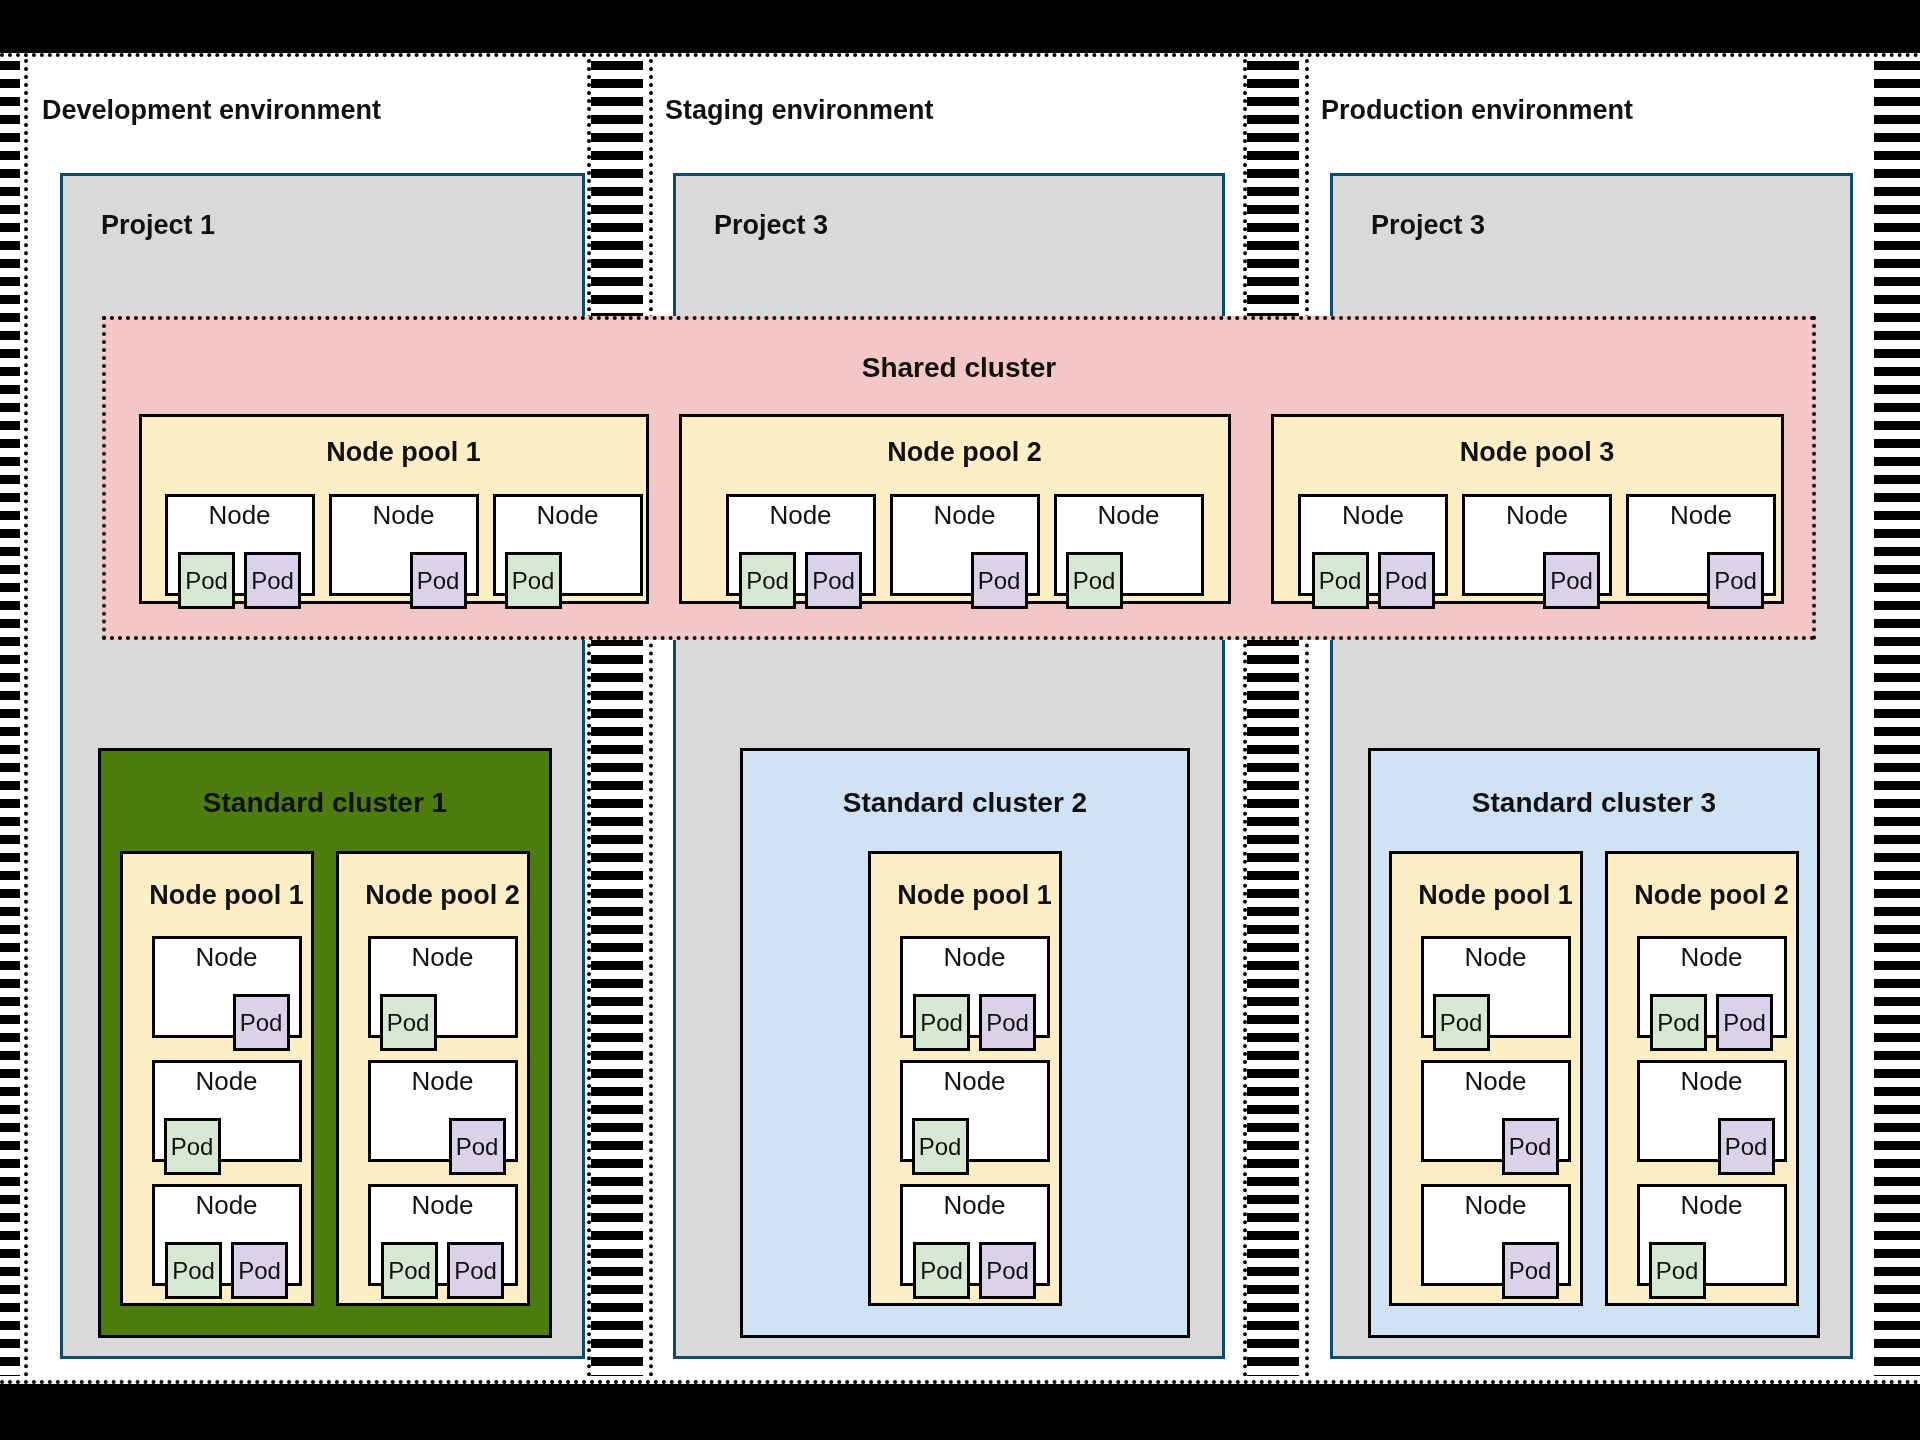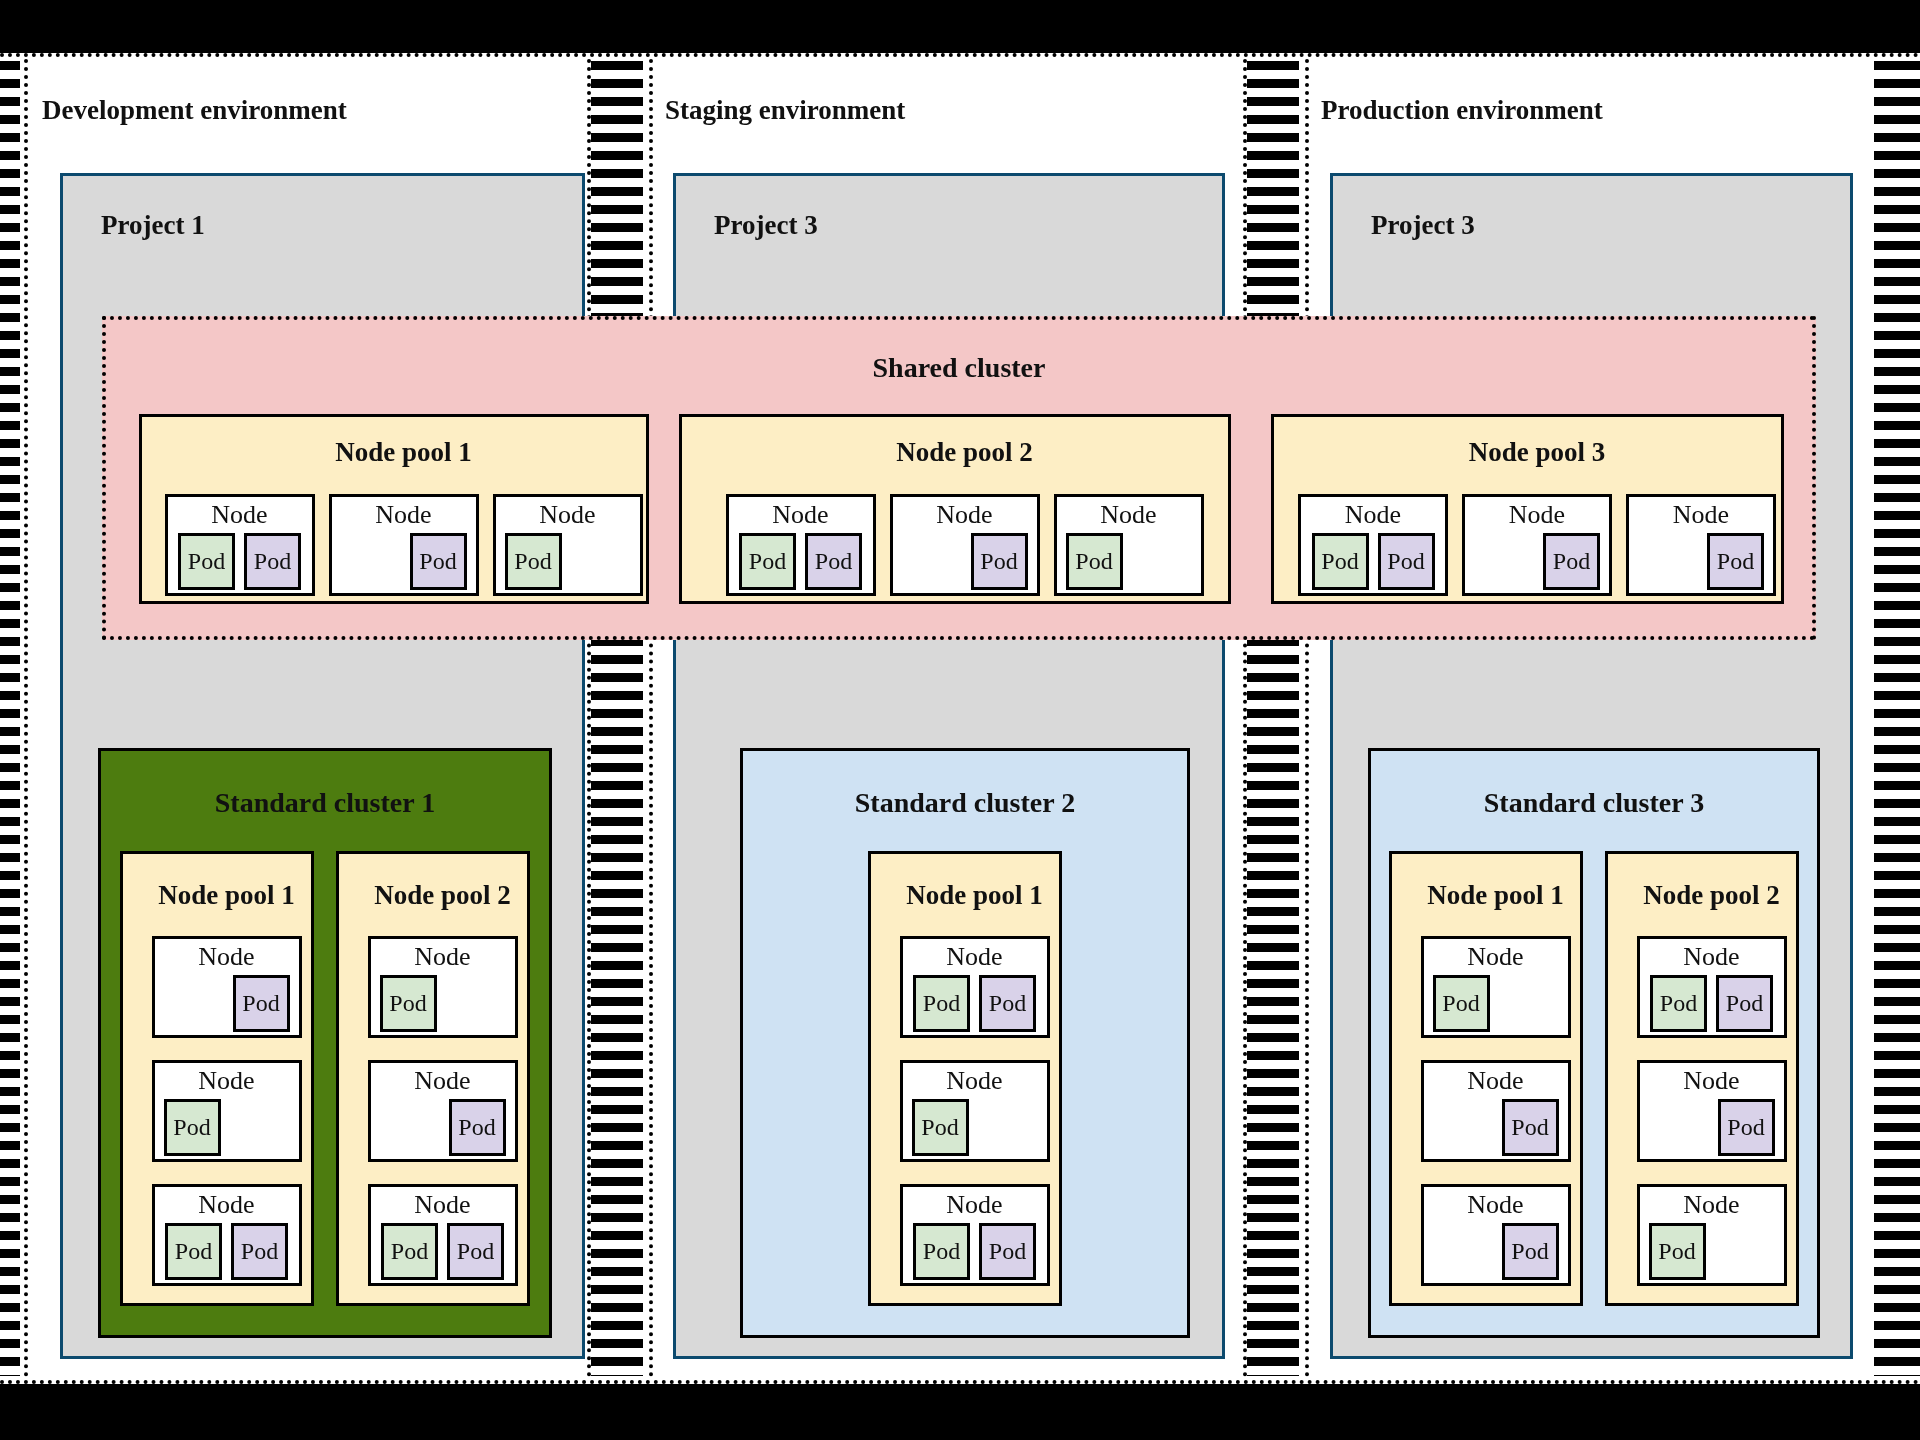--- a/index.html
+++ b/index.html
@@ -1,18 +1,18 @@
 <!DOCTYPE html>
 <html><head>
 <meta charset="utf-8">
 <style>
   html,body{margin:0;padding:0;background:#000;}
   .canvas{
     position:relative;width:1920px;height:1440px;background:#000;overflow:hidden;
-    font-family:Liberation Serif, serif;color:#111;
+    font-family:Liberation Sans, sans-serif;color:#111;
   }
   .band{
     position:absolute;left:0;top:53px;width:1920px;height:1331px;
     background:#fff;box-sizing:border-box;
     border-top:4px dotted #000;border-bottom:4px dotted #000;
   }
   
   .hatch{
     position:absolute;top:4px;bottom:4px;z-index:1;
     background-image:repeating-linear-gradient(to bottom,#000 0 9px,transparent 9px 18px);
@@ -47,21 +47,21 @@
   .shared-pool .pool{width:100%;height:190px;padding-top:20px;}
   .cluster-pools .pool{width:194px;height:455px;padding-top:26px;}
   .pool-title{text-align:center;font-size:27px;font-weight:700;line-height:30px;}
   .nodes{display:flex;justify-content:center;gap:14px;margin-top:27px;}
   .cluster-pools .nodes{flex-direction:column;align-items:center;gap:22px;margin-top:26px;}
   .node{
     width:150px;height:102px;box-sizing:border-box;border:3px solid #000;background:#fff;
     flex:0 0 auto;
   }
   .node-label{text-align:center;font-size:26px;line-height:28px;margin-top:4px;}
-  .pods{display:flex;gap:9px;margin:4px 9px 0 9px;align-items:flex-end;}
+  .pods{display:flex;gap:9px;margin:23px 9px 0 9px;align-items:flex-end;}
   .pods.align-left{justify-content:flex-start;}
   .pods.align-right{justify-content:flex-end;}
   .pods.align-center{justify-content:center;}
   .pod{
     width:57px;height:57px;box-sizing:border-box;border:3px solid #000;
     display:flex;align-items:center;justify-content:center;font-size:24px;
   }
 </style>
 </head>
 <body>

